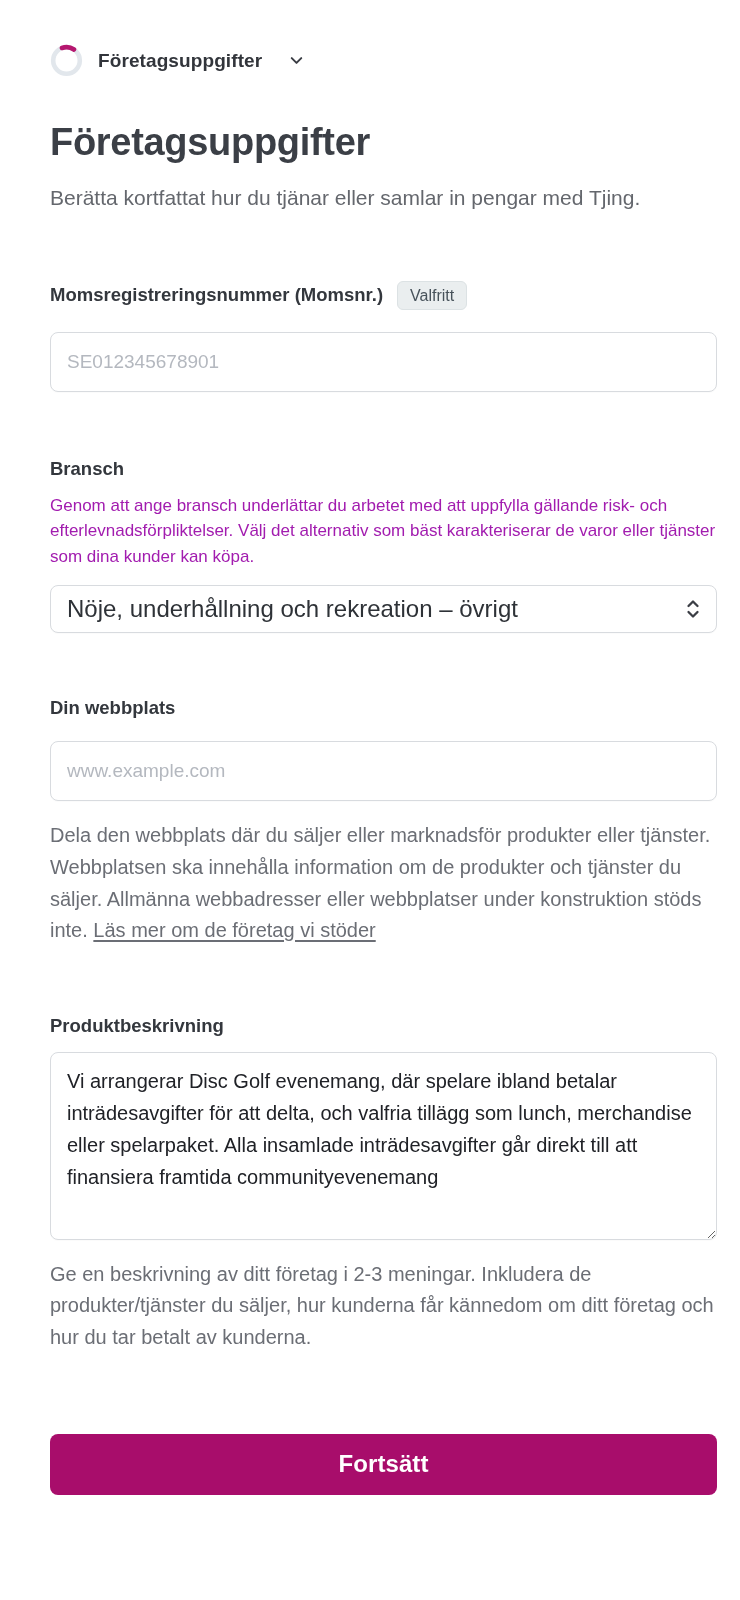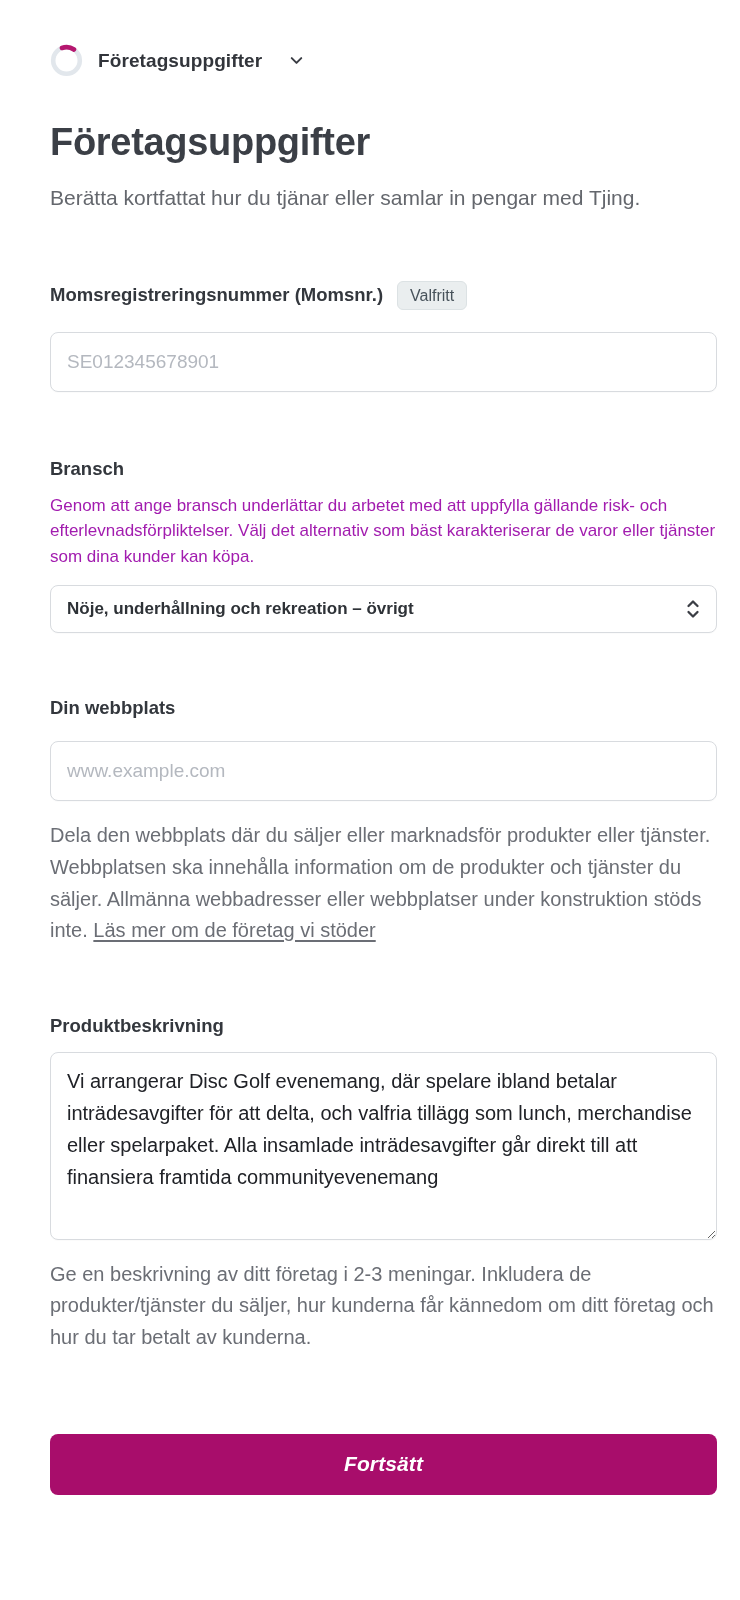--- a/index.html
+++ b/index.html
@@ -86,21 +86,21 @@
     border: 1px solid #d8dbdf;
     border-radius: 8px;
     padding: 0 14px 0 16px;
     display: flex;
     align-items: center;
     justify-content: space-between;
     cursor: pointer;
     background: #fff;
     box-shadow: 0 1px 1px rgba(0,0,0,.02);
   }
-  .select-value { font-size: 17px; font-weight: 700; color: #2e3237; }
+  .select-value { font-size: 24px; font-weight: 400; color: #2e3237; }
 
   .textarea {
     margin-top: 15px;
     width: 100%;
     height: 188px;
     border: 1px solid #d8dbdf;
     border-radius: 8px;
     padding: 12px 16px;
     font-family: inherit;
     font-size: 20px;
@@ -113,25 +113,24 @@
 
   .submit-btn {
     margin-top: 80px;
     width: 100%;
     height: 61px;
     border: none;
     border-radius: 8px;
     background: #a80d6b;
     color: #ffffff;
     font-family: inherit;
-    font-size: 21px;
+    font-size: 24px;
     font-weight: 700;
     cursor: pointer;
     letter-spacing: .1px;
-    font-style: italic;
   }
 </style>
 </head>
 <body>
 
 <div class="page">
 
   
   <div class="brand-row">
     <span class="ring-wrap">

